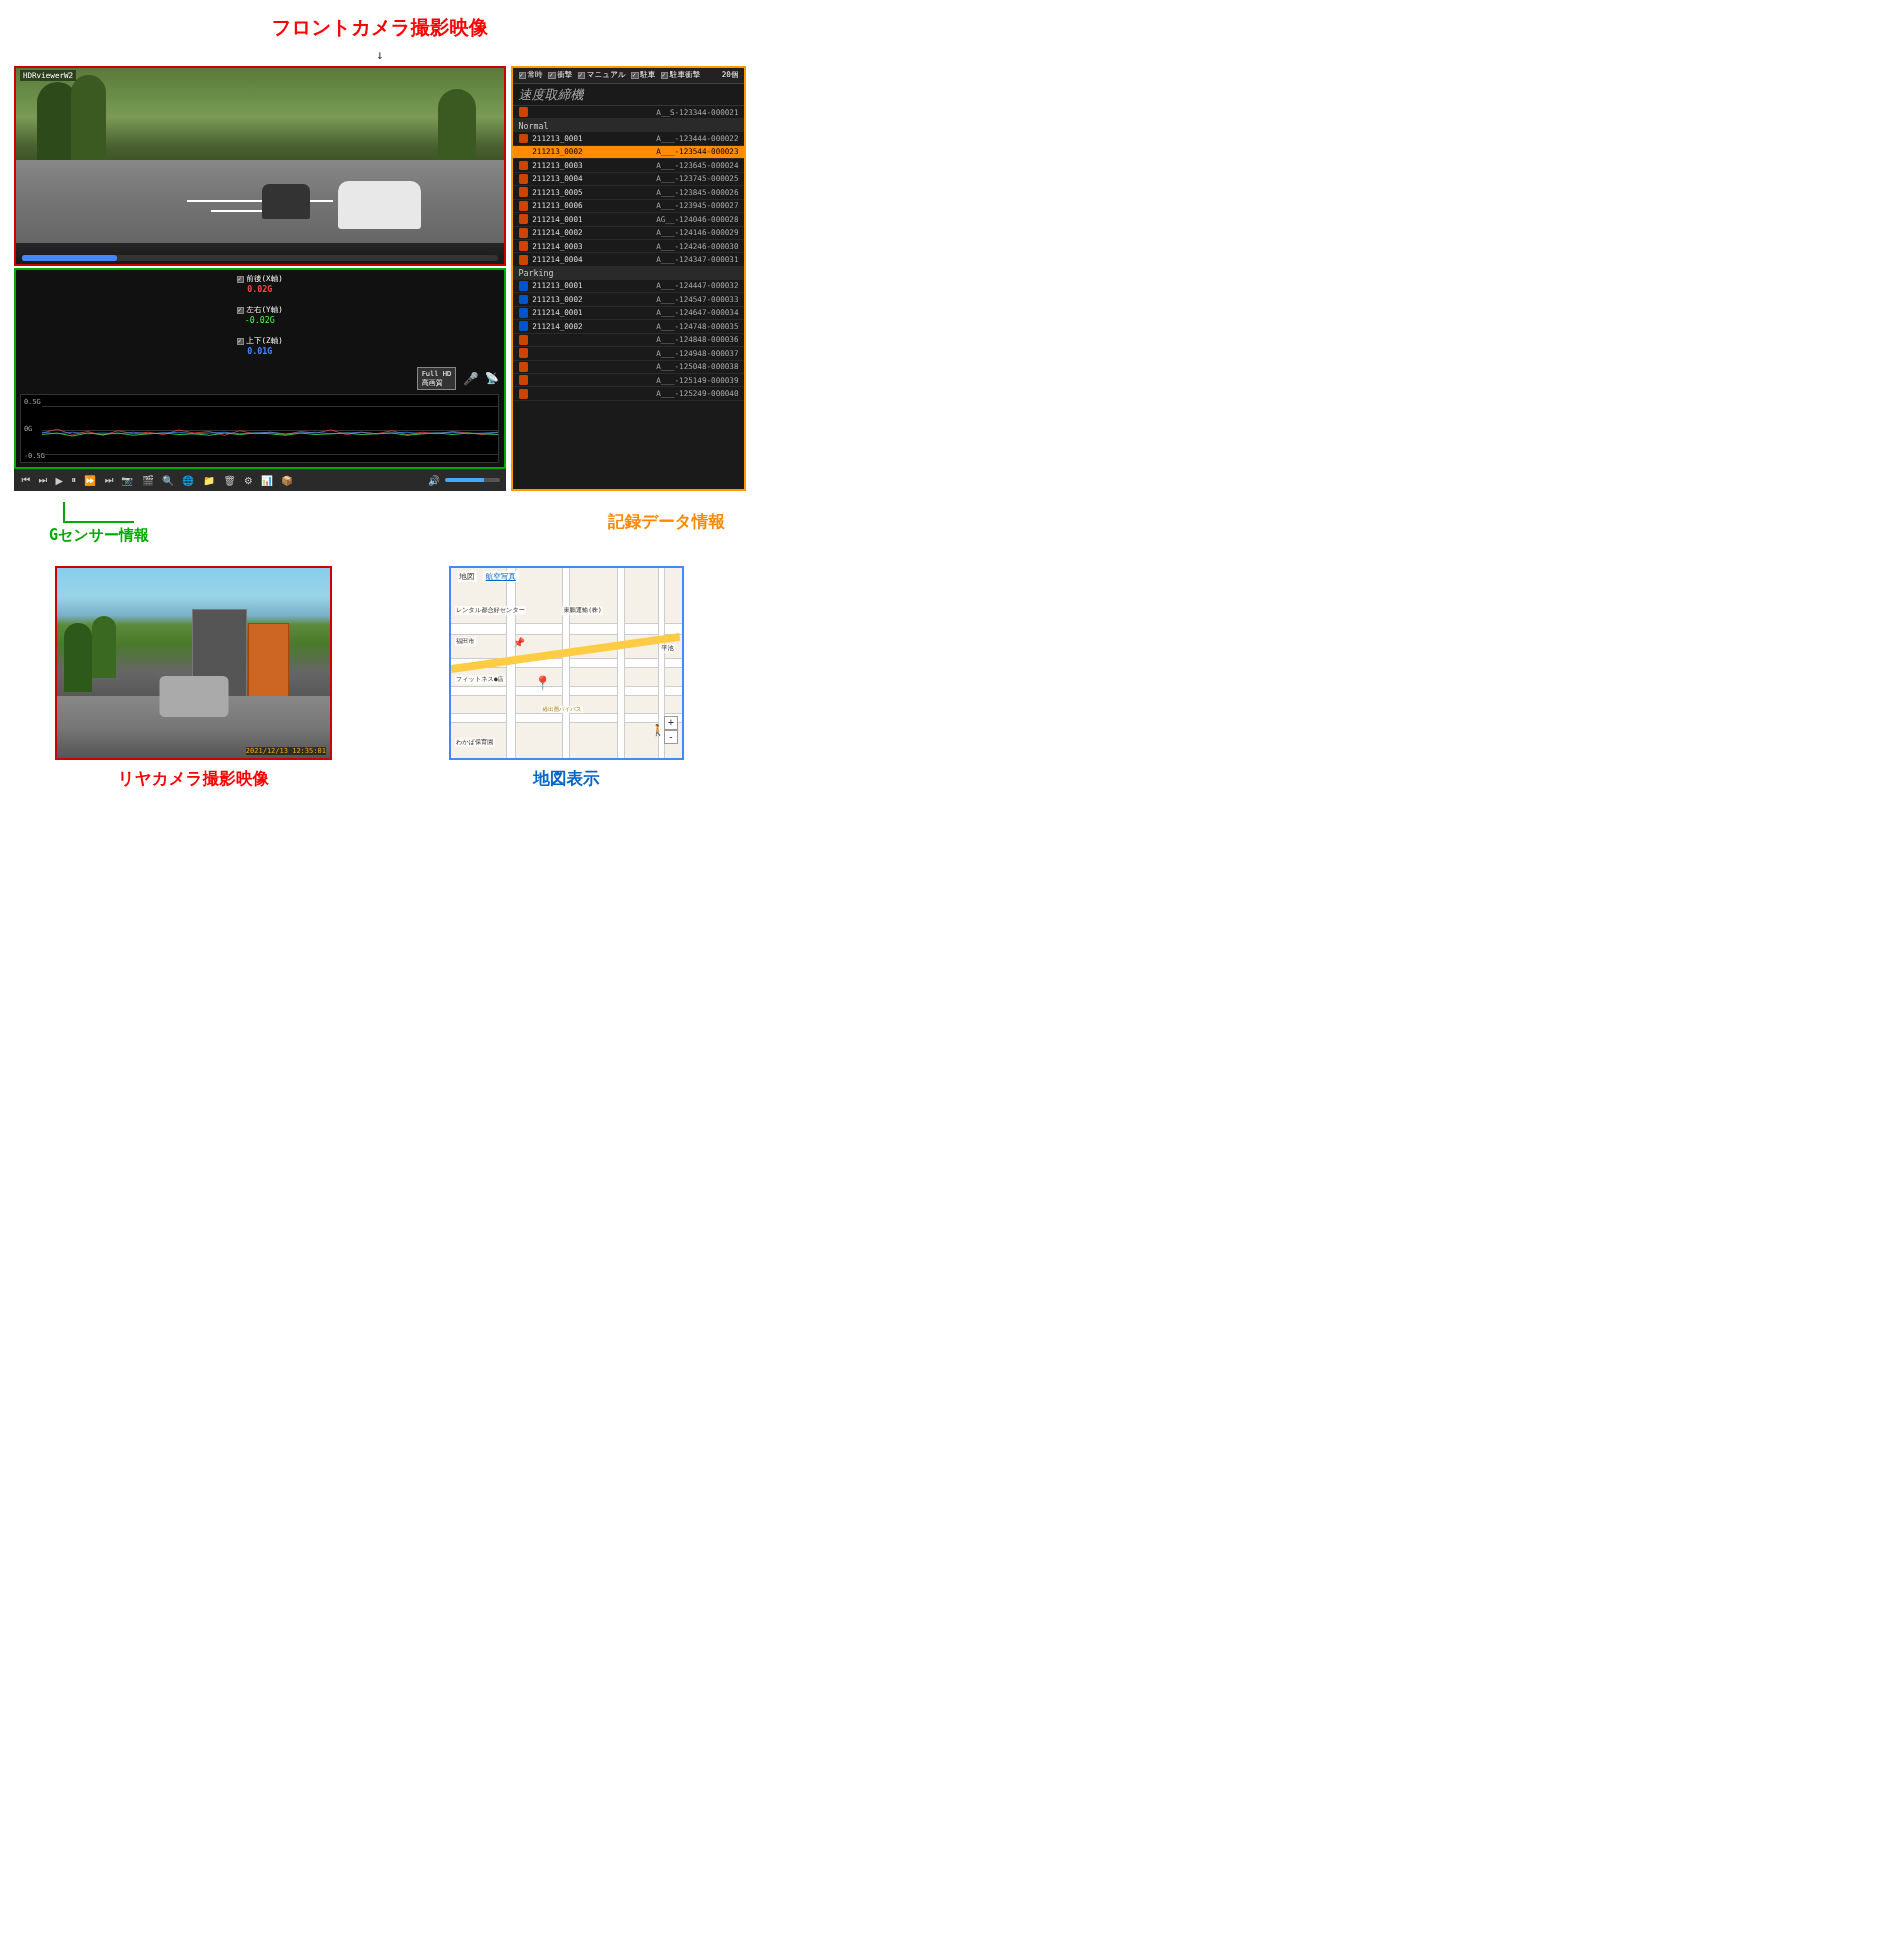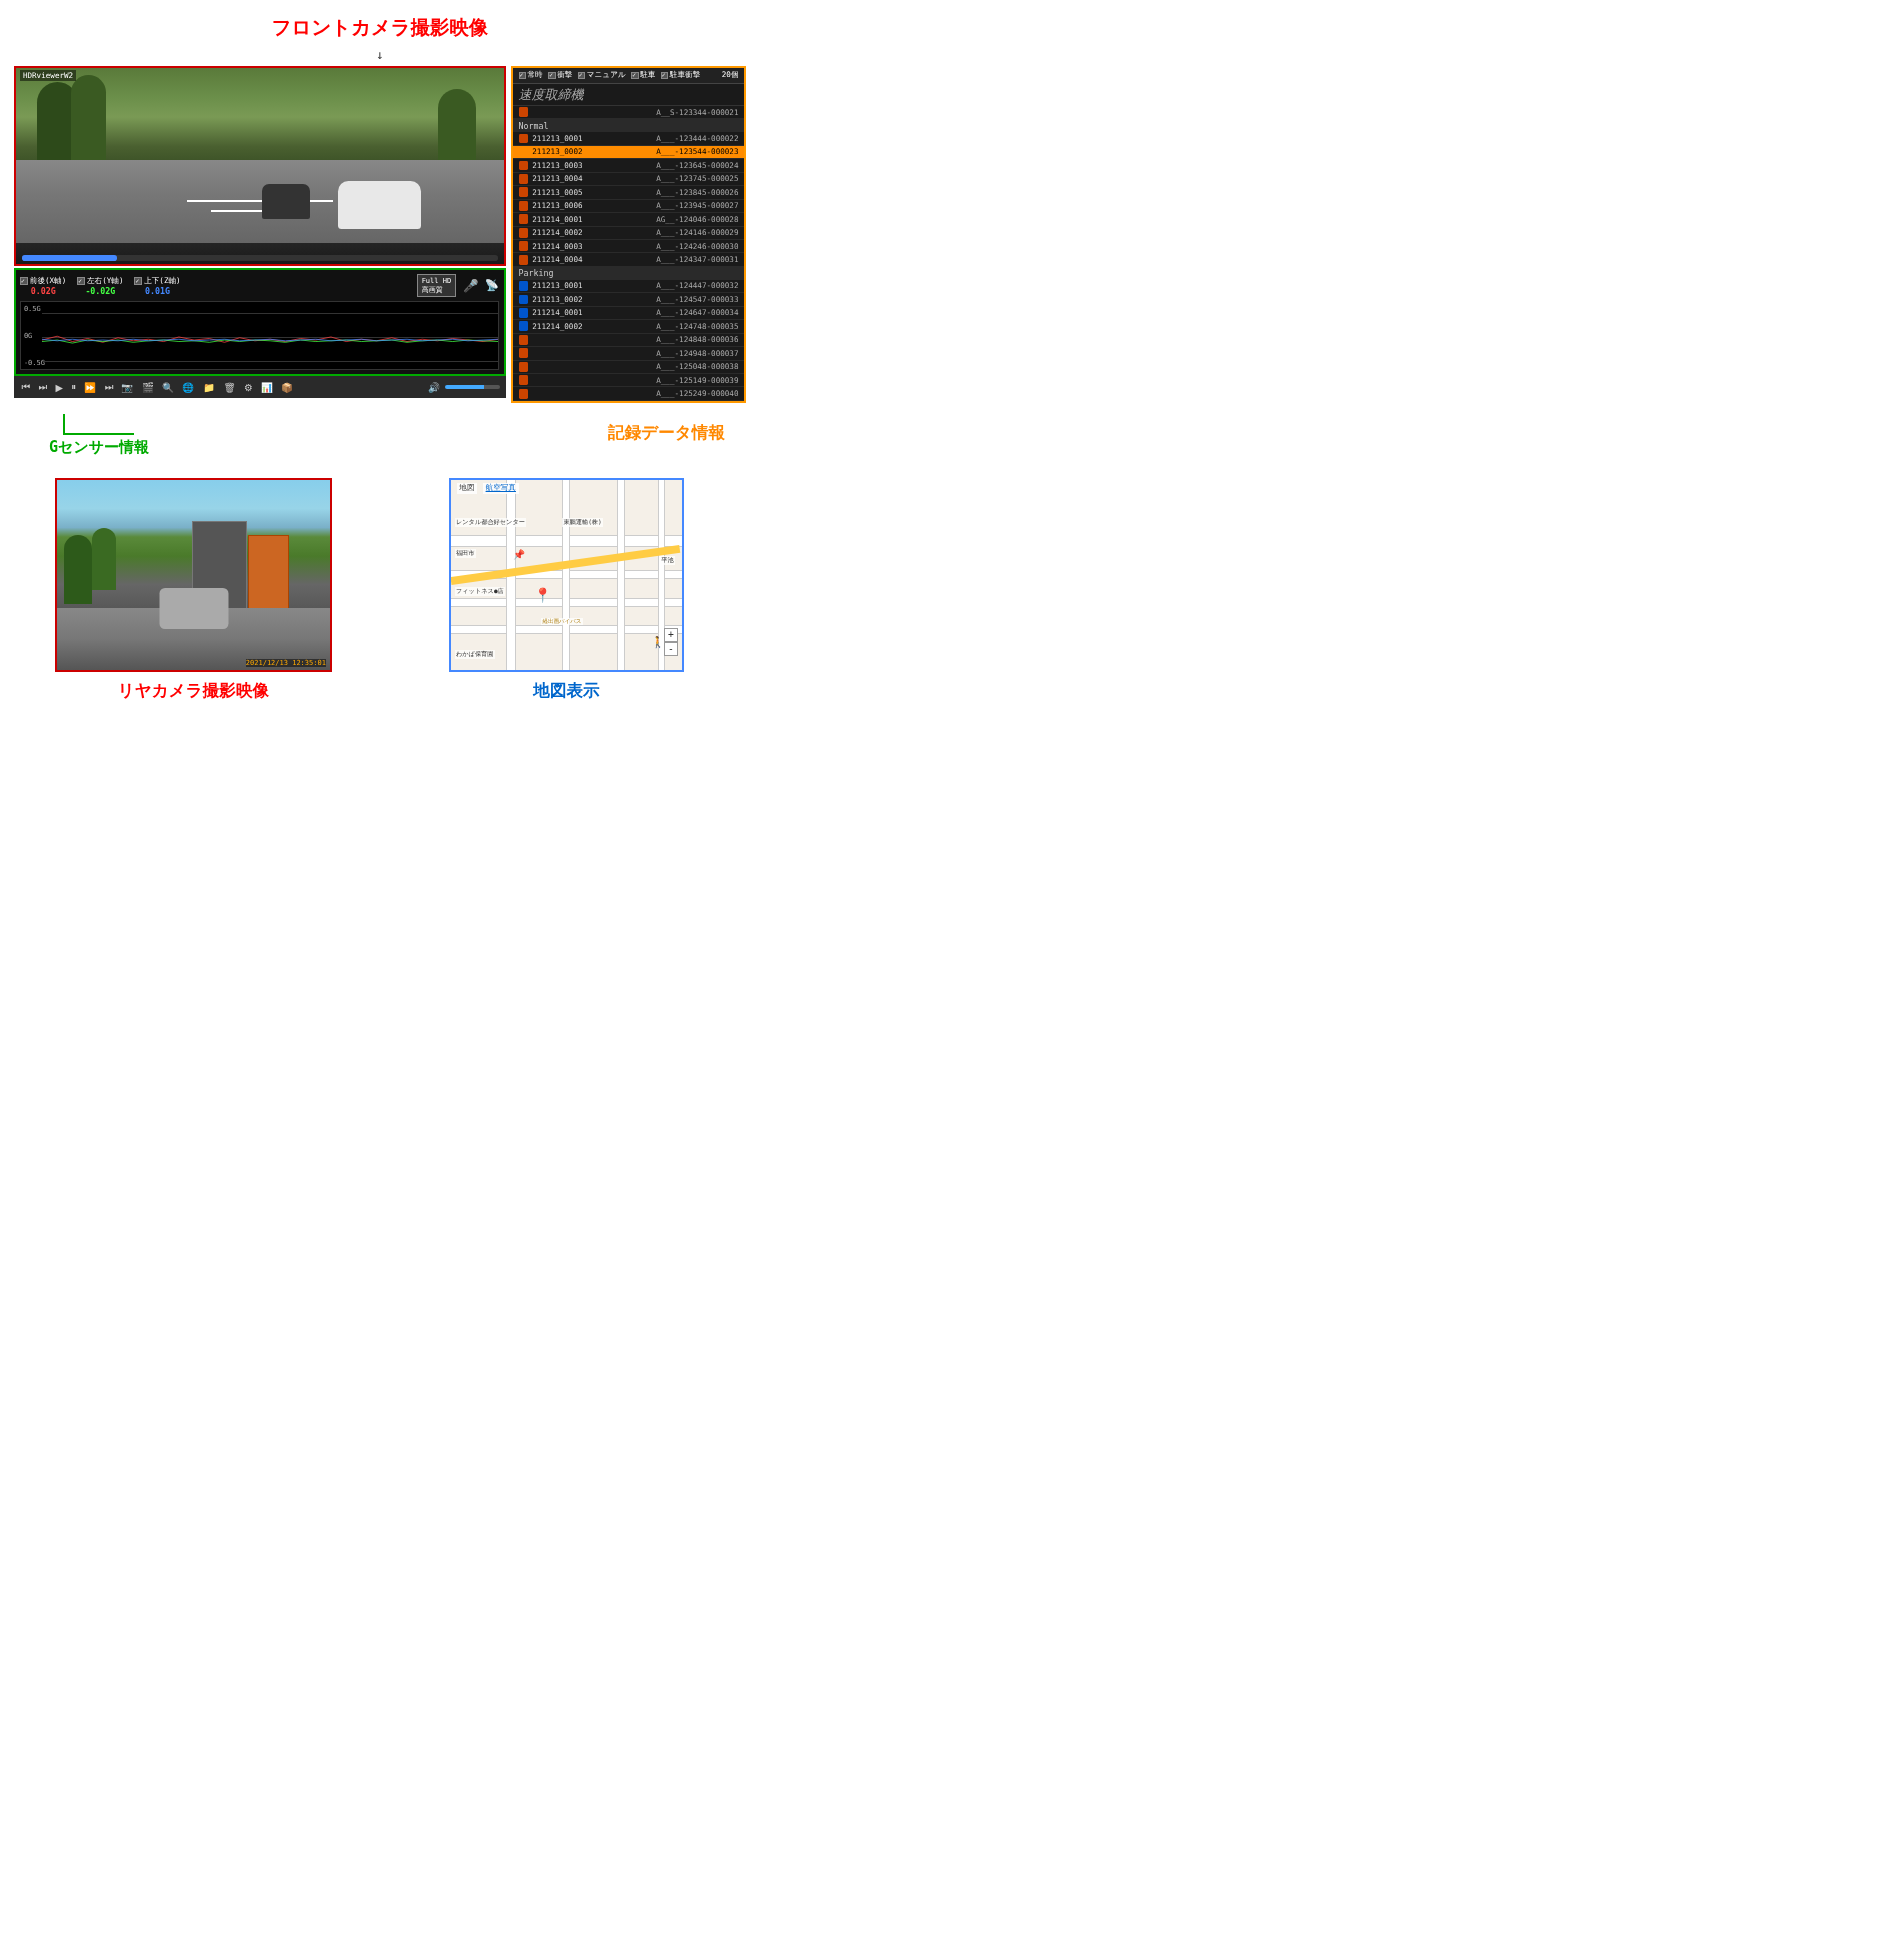--- a/index.html
+++ b/index.html
@@ -158,38 +158,39 @@
       background: #111;
       margin-top: 2.8px;
       padding: 4.1px;
     }
 
     .gsensor-header {
       display: flex;
       align-items: center;
       gap: 11px;
       margin-bottom: 4.1px;
+      flex-direction: column;
     }
 
     .gsensor-axis {
       display: flex;
       flex-direction: column;
       align-items: center;
     }
 
     .axis-label {
       font-size: 7.6px;
       color: #ffffff;
       display: flex;
       align-items: center;
       gap: 2.1px;
     }
 
     .axis-value-red { color: #ff4444; font-size: 8.3px; font-weight: bold; }
-    .axis-value-green { color: #44ff44; font-size: 8.3px; font-weight: bold; }
+    .axis-value-green { color: #44ff44; font-size: 8.3px; font-weight: normal; }
     .axis-value-blue { color: #4488ff; font-size: 8.3px; font-weight: bold; }
 
     .gsensor-right-controls {
       margin-left: auto;
       display: flex;
       align-items: center;
       gap: 7px;
     }
 
     .fullhd-btn {

